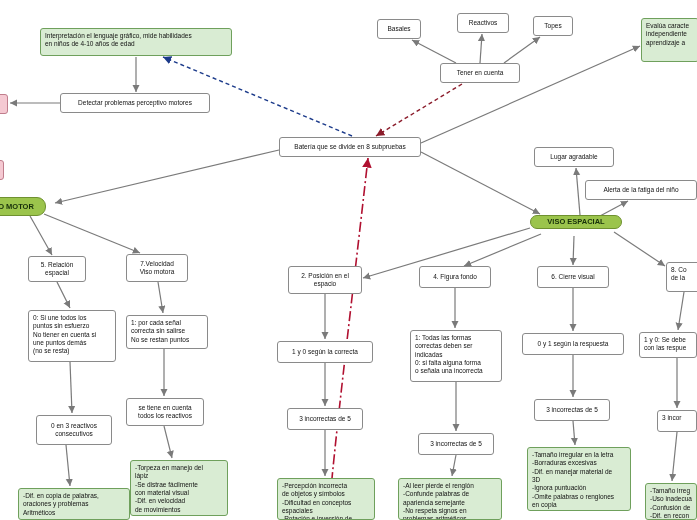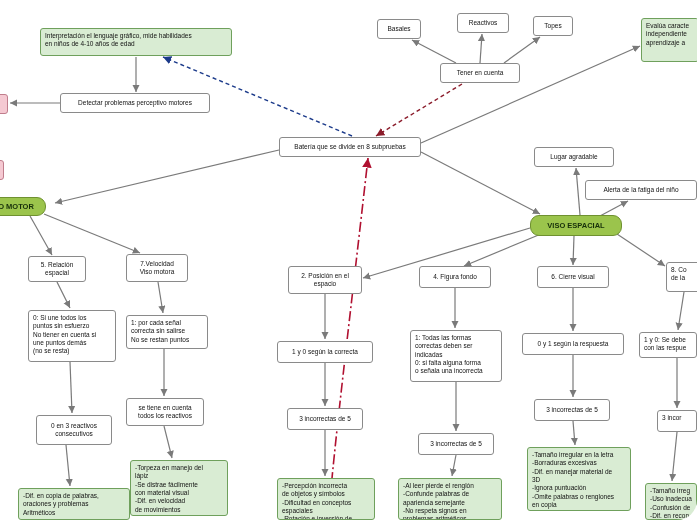--- a/index.html
+++ b/index.html
@@ -7,21 +7,20 @@
     padding: 0;
     background: #ffffff;
   }
   #canvas {
     position: relative;
     width: 697px;
     height: 520px;
     overflow: hidden;
     background: #ffffff;
     font-family: "Liberation Sans", sans-serif;
-    border-radius: 20px;
   }
   svg.edges {
     position: absolute;
     left: 0;
     top: 0;
     width: 697px;
     height: 520px;
     pointer-events: none;
   }
   .node {
@@ -151,21 +150,21 @@
       <div class="node n-green" style="left: 641px; top: 18px; width: 58px; height: 44px;">Evalúa caracte
 independiente
 aprendizaje a</div>
       <div class="node n-white mid" style="left: 440px; top: 63px; width: 80px; height: 20px;">Tener en cuenta</div>
       <div class="node n-white mid" style="left: 279px; top: 137px; width: 142px; height: 20px;">Batería que se divide en 8 subpruebas</div>
       <div class="node n-white mid" style="left: 534px; top: 147px; width: 80px; height: 20px;">Lugar agradable</div>
       <div class="node n-white mid" style="left: 585px; top: 180px; width: 112px; height: 20px;">Alerta de la fatiga del niño</div>
       <div class="node n-pink mid" style="left: -10px; top: 94px; width: 18px; height: 20px;"></div>
       <div class="node n-pink mid" style="left: -10px; top: 160px; width: 14px; height: 20px;"></div>
       <div class="node n-pill mid" style="left: -14px; top: 197px; width: 60px; height: 19px;">O MOTOR</div>
-      <div class="node n-pill mid" style="left: 530px; top: 215px; width: 92px; height: 21px;">VISO ESPACIAL</div>
+      <div class="node n-pill mid" style="left: 530px; top: 215px; width: 92px; height: 14px;">VISO ESPACIAL</div>
       <div class="node n-white mid" style="left: 28px; top: 256px; width: 58px; height: 26px;">5. Relación
 espacial</div>
       <div class="node n-white mid" style="left: 126px; top: 254px; width: 62px; height: 28px;">7.Velocidad
 Viso motora</div>
       <div class="node n-white mid" style="left: 288px; top: 266px; width: 74px; height: 28px;">2. Posición en el
 espacio</div>
       <div class="node n-white mid" style="left: 419px; top: 266px; width: 72px; height: 22px;">4. Figura fondo</div>
       <div class="node n-white mid" style="left: 537px; top: 266px; width: 72px; height: 22px;">6. Cierre visual</div>
       <div class="node n-white" style="left: 666px; top: 262px; width: 40px; height: 30px;">8. Co
 de la</div>

